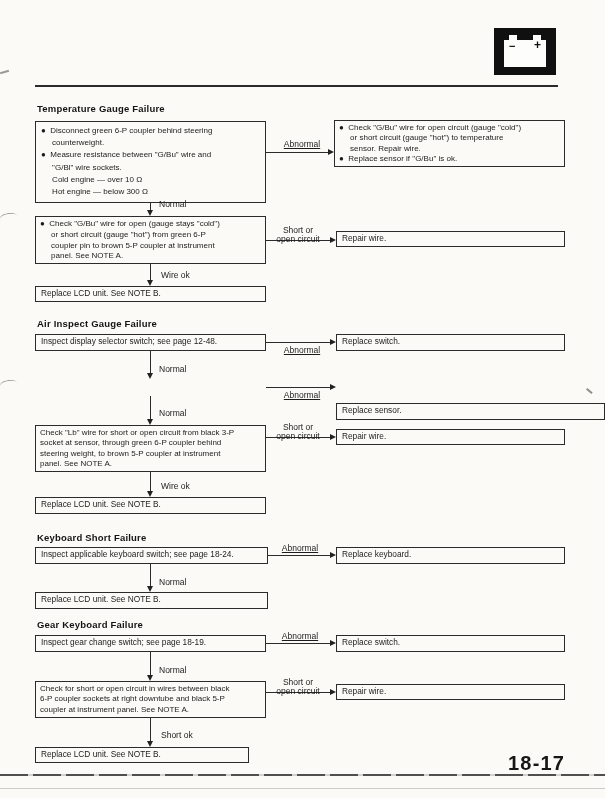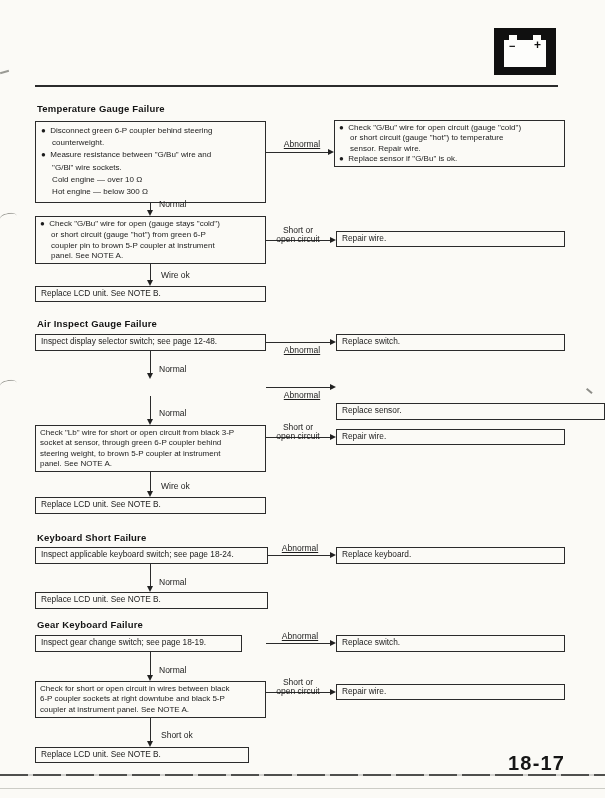--- a/index.html
+++ b/index.html
@@ -136,21 +136,21 @@
   <div class="lbl lblc" style="left:270px; top:543px;">Abnormal</div>
   <div class="bx one" style="left:336px; top:547px; width:229px; height:17px;">Replace keyboard.</div>
 
   <div class="vl" style="left:150px; top:564px; height:22px;"></div>
   <div class="ad" style="left:147px; top:586px;"></div>
   <div class="lbl" style="left:159px; top:577px;">Normal</div>
   <div class="bx one" style="left:35px; top:592px; width:233px; height:17px;">Replace LCD unit. See NOTE B.</div>
 
   <div class="hd" style="left:37px; top:619px;">Gear Keyboard Failure</div>
 
-  <div class="bx one" style="left:35px; top:635px; width:207px; height:17px;">Inspect gear change switch; see page 18-19.</div>
+  <div class="bx one" style="left:35px; top:635px; width:231px; height:17px;">Inspect gear change switch; see page 18-19.</div>
   <div class="hl" style="left:266px; top:643px; width:64px;"></div>
   <div class="ar" style="left:330px; top:640px;"></div>
   <div class="lbl lblc" style="left:270px; top:631px;">Abnormal</div>
   <div class="bx one" style="left:336px; top:635px; width:229px; height:17px;">Replace switch.</div>
 
   <div class="vl" style="left:150px; top:652px; height:23px;"></div>
   <div class="ad" style="left:147px; top:675px;"></div>
   <div class="lbl" style="left:159px; top:665px;">Normal</div>
 
   <div class="bx" style="left:35px; top:681px; width:231px; height:37px; line-height:10.3px;">Check for short or open circuit in wires between black

